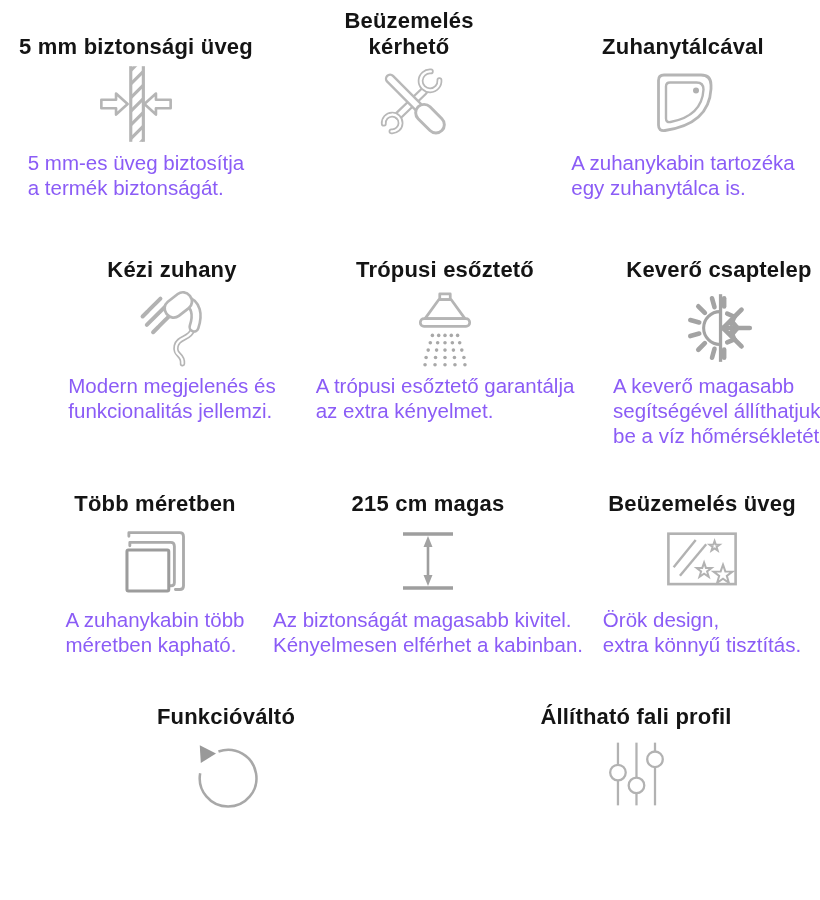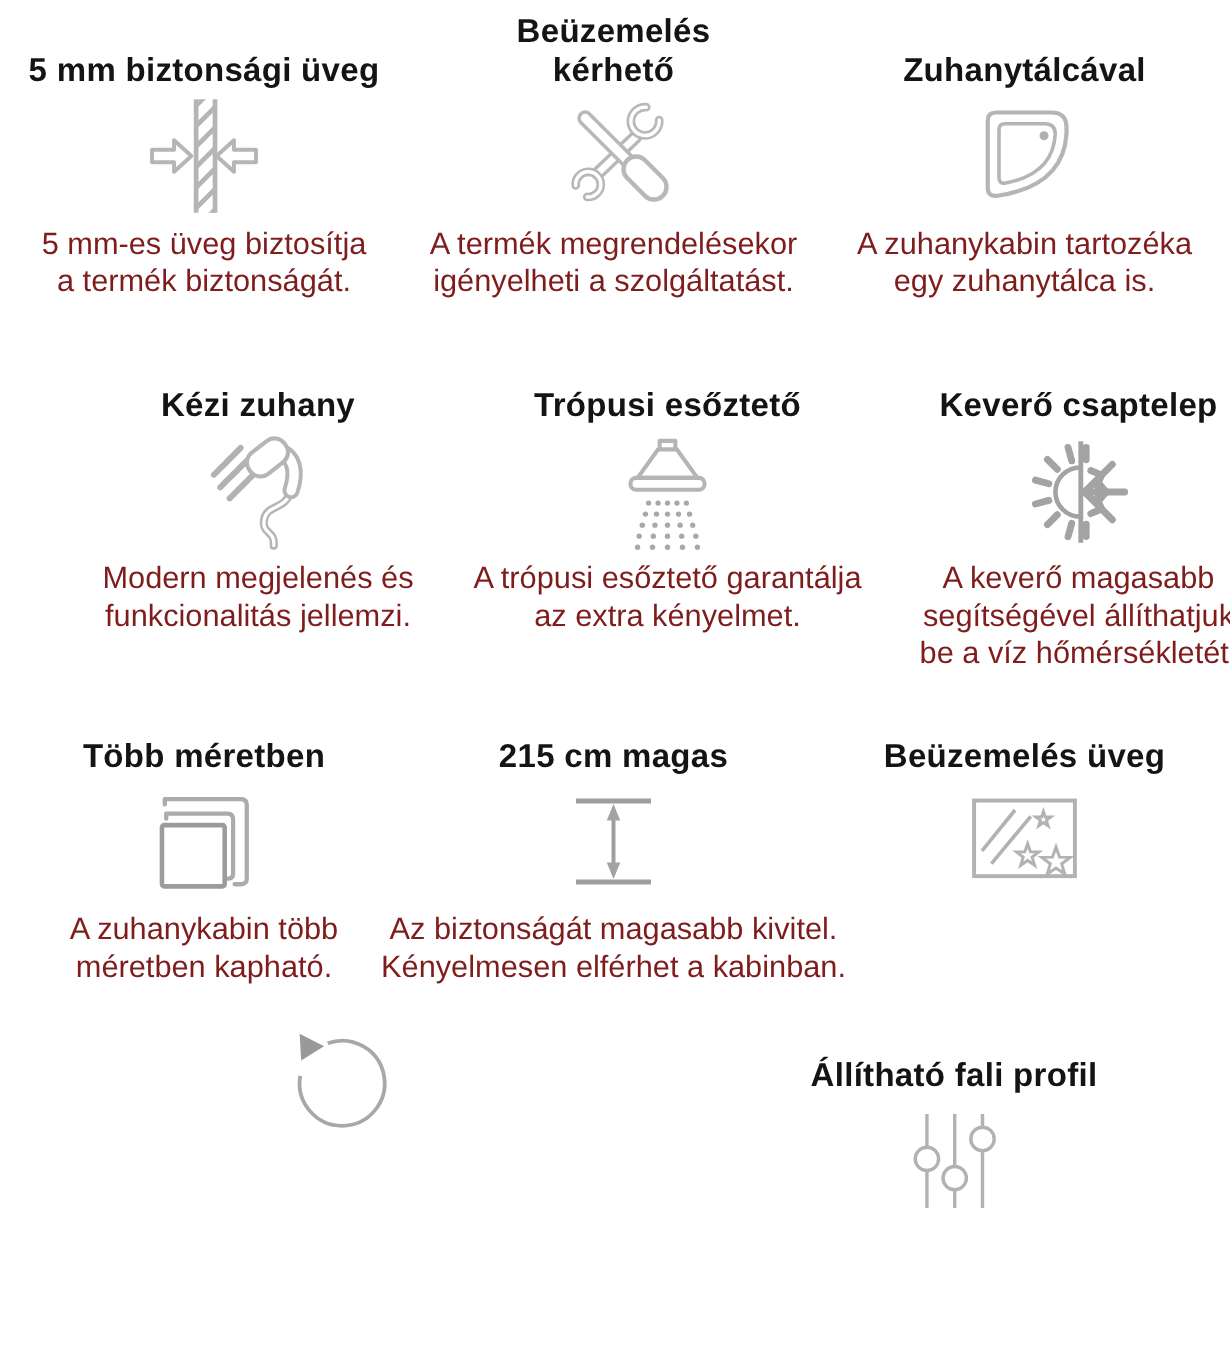--- a/index.html
+++ b/index.html
@@ -7,31 +7,31 @@
     width:820px; height:900px; overflow:hidden;
     font-family:"Liberation Sans", sans-serif;
     color:#1e1e1e;
   }
   .wrap { padding-top:4px; }
   .row { display:grid; }
   .row-3col { grid-template-columns:272px 274px 274px; }
   .row-2col { grid-template-columns:452px 368px; }
   #row-1 { margin-bottom:27px; }
   #row-2 { margin-bottom:13px;margin-left:36px; }
-  #row-3 { margin-bottom:17px; }
+  #row-3 { margin-bottom:17px;padding-left:19px; }
   .feature { display:flex; flex-direction:column; align-items:center; }
   .feature-title {
     margin:0; height:56px; display:flex; align-items:flex-end; justify-content:center;
     font-size:22px; line-height:26px; font-weight:bold; color:#141414;
     text-align:center; white-space:pre-line; width:max-content; letter-spacing:.2px;
   }
   .icon-box { height:84px; display:flex; align-items:center; justify-content:center; margin-top:2px; }
   .feature-desc {
-    margin:4px 0 0; text-align:center; font-size:20.5px; line-height:25px;
-    color:#7f1d1d; white-space:pre-line; width:max-content;
+    margin:4px 0 0; text-align:left; font-size:20.5px; line-height:25px;
+    color:#8b5cf6; white-space:pre-line; width:max-content;
   }
   svg { display:block; }
 </style>
 </head>
 <body>
 
 <div class="wrap">
 
   <div class="row row-3col" id="row-1">
 
@@ -78,22 +78,20 @@
             <path d="M69,17.2 A9,9 0 1 1 60.8,9" stroke="#b8b8b8" stroke-width="5.5"></path>
             <path d="M69,17.2 A9,9 0 1 1 60.8,9" stroke="#ffffff" stroke-width="2.2"></path>
             <path d="M16,58.7 A8,8 0 1 1 23.3,66" stroke="#b8b8b8" stroke-width="5.5"></path>
             <path d="M16,58.7 A8,8 0 1 1 23.3,66" stroke="#ffffff" stroke-width="2.2"></path>
             <line x1="22" y1="16" x2="50" y2="44" stroke="#b8b8b8" stroke-width="10"></line>
             <line x1="22" y1="16" x2="50" y2="44" stroke="#ffffff" stroke-width="5.5"></line>
             <rect x="-16" y="-8" width="32" height="16" rx="8" transform="translate(60,54) rotate(45)" fill="#ffffff" stroke="#b8b8b8" stroke-width="2.8"></rect>
           </g>
         </svg>
       </div>
-      <p class="feature-desc">A termék megrendelésekor
-igényelheti a szolgáltatást.</p>
     </div>
 
     <div class="feature">
       <h3 class="feature-title">Zuhanytálcával</h3>
       <div class="icon-box">
         <svg width="80" height="80" viewBox="0 0 80 80">
           <path d="M21,11 H58 Q68,11 68,21 V25 Q66,60 22,66.5 Q15.5,67.5 15.5,61 V16.5 Q15.5,11 21,11 Z" fill="#ffffff" stroke="#b5b5b5" stroke-width="2.8"></path>
           <path d="M27,18.5 H53.5 Q60.5,18.5 60.5,25.5 Q59,52 27.5,58 Q23,58.8 23,54.5 V22.5 Q23,18.5 27,18.5 Z" fill="none" stroke="#b5b5b5" stroke-width="2.4"></path>
           <circle cx="53" cy="26.5" r="3" fill="#b0b0b0"></circle>
         </svg>
@@ -253,26 +251,29 @@
             <line x1="13" y1="46" x2="34" y2="20"></line>
             <line x1="19" y1="54" x2="44" y2="24"></line>
           </g>
           <g fill="#ffffff" stroke="#b2b2b2">
             <path vector-effect="non-scaling-stroke" stroke-width="2" transform="translate(52,26) scale(0.5)" d="M0,-10 L2.35,-3.24 L9.51,-3.09 L3.8,1.24 L5.88,8.09 L0,4 L-5.88,8.09 L-3.8,1.24 L-9.51,-3.09 L-2.35,-3.24 Z"></path>
             <path vector-effect="non-scaling-stroke" stroke-width="2" transform="translate(42,49) scale(0.75)" d="M0,-10 L2.35,-3.24 L9.51,-3.09 L3.8,1.24 L5.88,8.09 L0,4 L-5.88,8.09 L-3.8,1.24 L-9.51,-3.09 L-2.35,-3.24 Z"></path>
             <path vector-effect="non-scaling-stroke" stroke-width="2" transform="translate(60,53) scale(0.95)" d="M0,-10 L2.35,-3.24 L9.51,-3.09 L3.8,1.24 L5.88,8.09 L0,4 L-5.88,8.09 L-3.8,1.24 L-9.51,-3.09 L-2.35,-3.24 Z"></path>
           </g>
         </svg>
       </div>
+      <p class="feature-desc">Örök design,
+extra könnyű tisztítás.</p>
     </div>
   </div>
 
   <div class="row row-2col" id="row-4">
 
     <div class="feature">
+      <h3 class="feature-title">Funkcióváltó</h3>
       <div class="icon-box">
         <svg width="84" height="84" viewBox="0 0 80 80">
           <path d="M32.8,18.6 A27,27 0 1 1 15.4,39.3" fill="none" stroke="#a8a8a8" stroke-width="2.4"></path>
           <polygon points="15,12.5 30.5,20.5 16,29.5" fill="#999999"></polygon>
         </svg>
       </div>
     </div>
 
     <div class="feature">
       <h3 class="feature-title">Állítható fali profil</h3>

